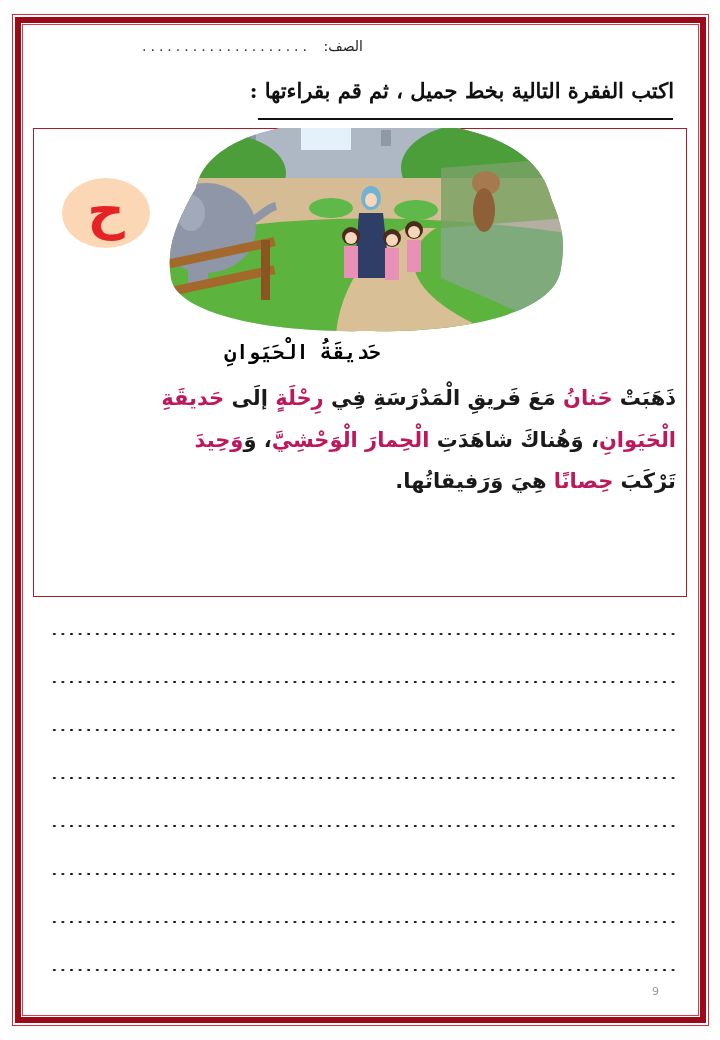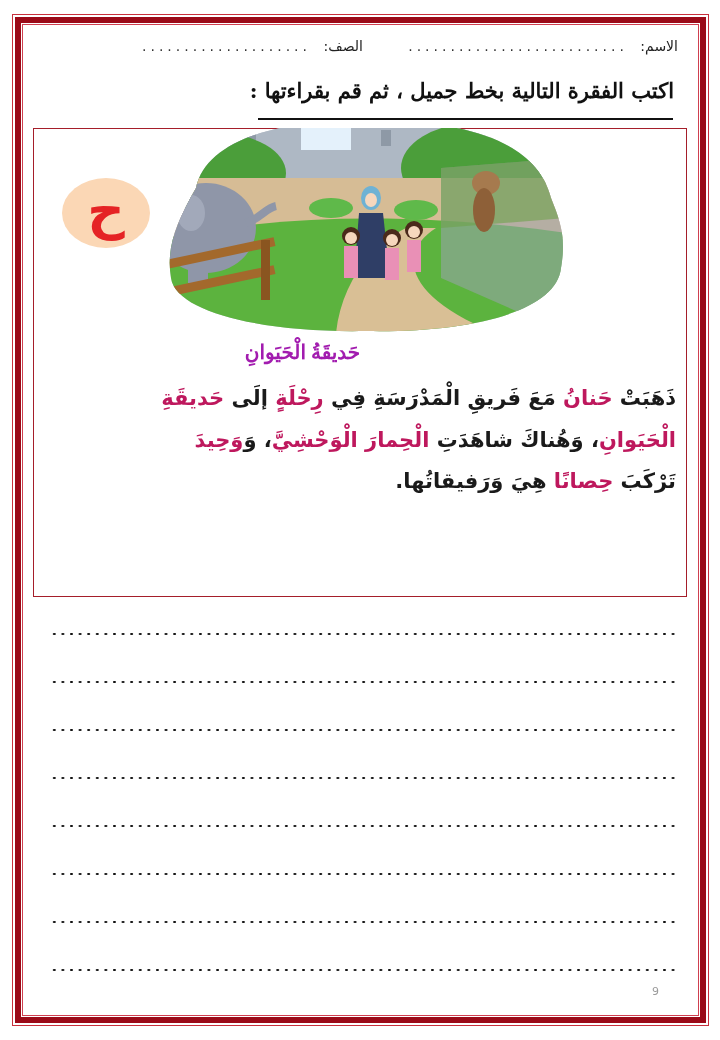--- a/index.html
+++ b/index.html
@@ -60,22 +60,22 @@
   
   .illustration {
     position: absolute; left: 166px; top: 128px; width: 400px; height: 205px;
     overflow: hidden;
   }
   .illustration svg { width: 100%; height: 100%; display: block; }
 
   
   .story-title {
     position: absolute; left: 33px; width: 539px; top: 340px; text-align: center;
-    direction: rtl; font-family: Liberation Serif, serif; font-size: 20px; font-weight: bold;
-    color: #a21caf;
+    direction: rtl; font-family: Liberation Mono, monospace; font-size: 20px; font-weight: bold;
+    color: #000000;
   }
   .story-body {
     position: absolute; left: 48px; top: 378px; width: 628px;
     direction: rtl; text-align: justify; text-align-last: right;
     font-family: "DejaVu Sans", sans-serif; font-size: 21px; font-weight: bold;
     line-height: 41.5px; color: #1a1a1a;
   }
   .story-body .hl-teal { color: #be185d; }
   .story-body .hl-red { color: #e52325; }
 
@@ -95,24 +95,20 @@
   }
 </style>
 </head>
 <body>
 
 <div class="frame-outer"></div>
 <div class="frame-band"></div>
 <div class="frame-inner"></div>
 
 <div class="header-row">
-  <div class="field-name">
-    <span class="field-label">الاسم:</span>
-    <span class="field-dots">..........................</span>
-  </div>
   <div class="field-class">
     <span class="field-label">الصف:</span>
     <span class="field-dots">....................</span>
   </div>
 </div>
 
 <div class="instruction">اكتب الفقرة التالية بخط جميل ، ثم قم بقراءتها :</div>
 <div class="instruction-underline"></div>
 
 <div class="reading-box"></div>

